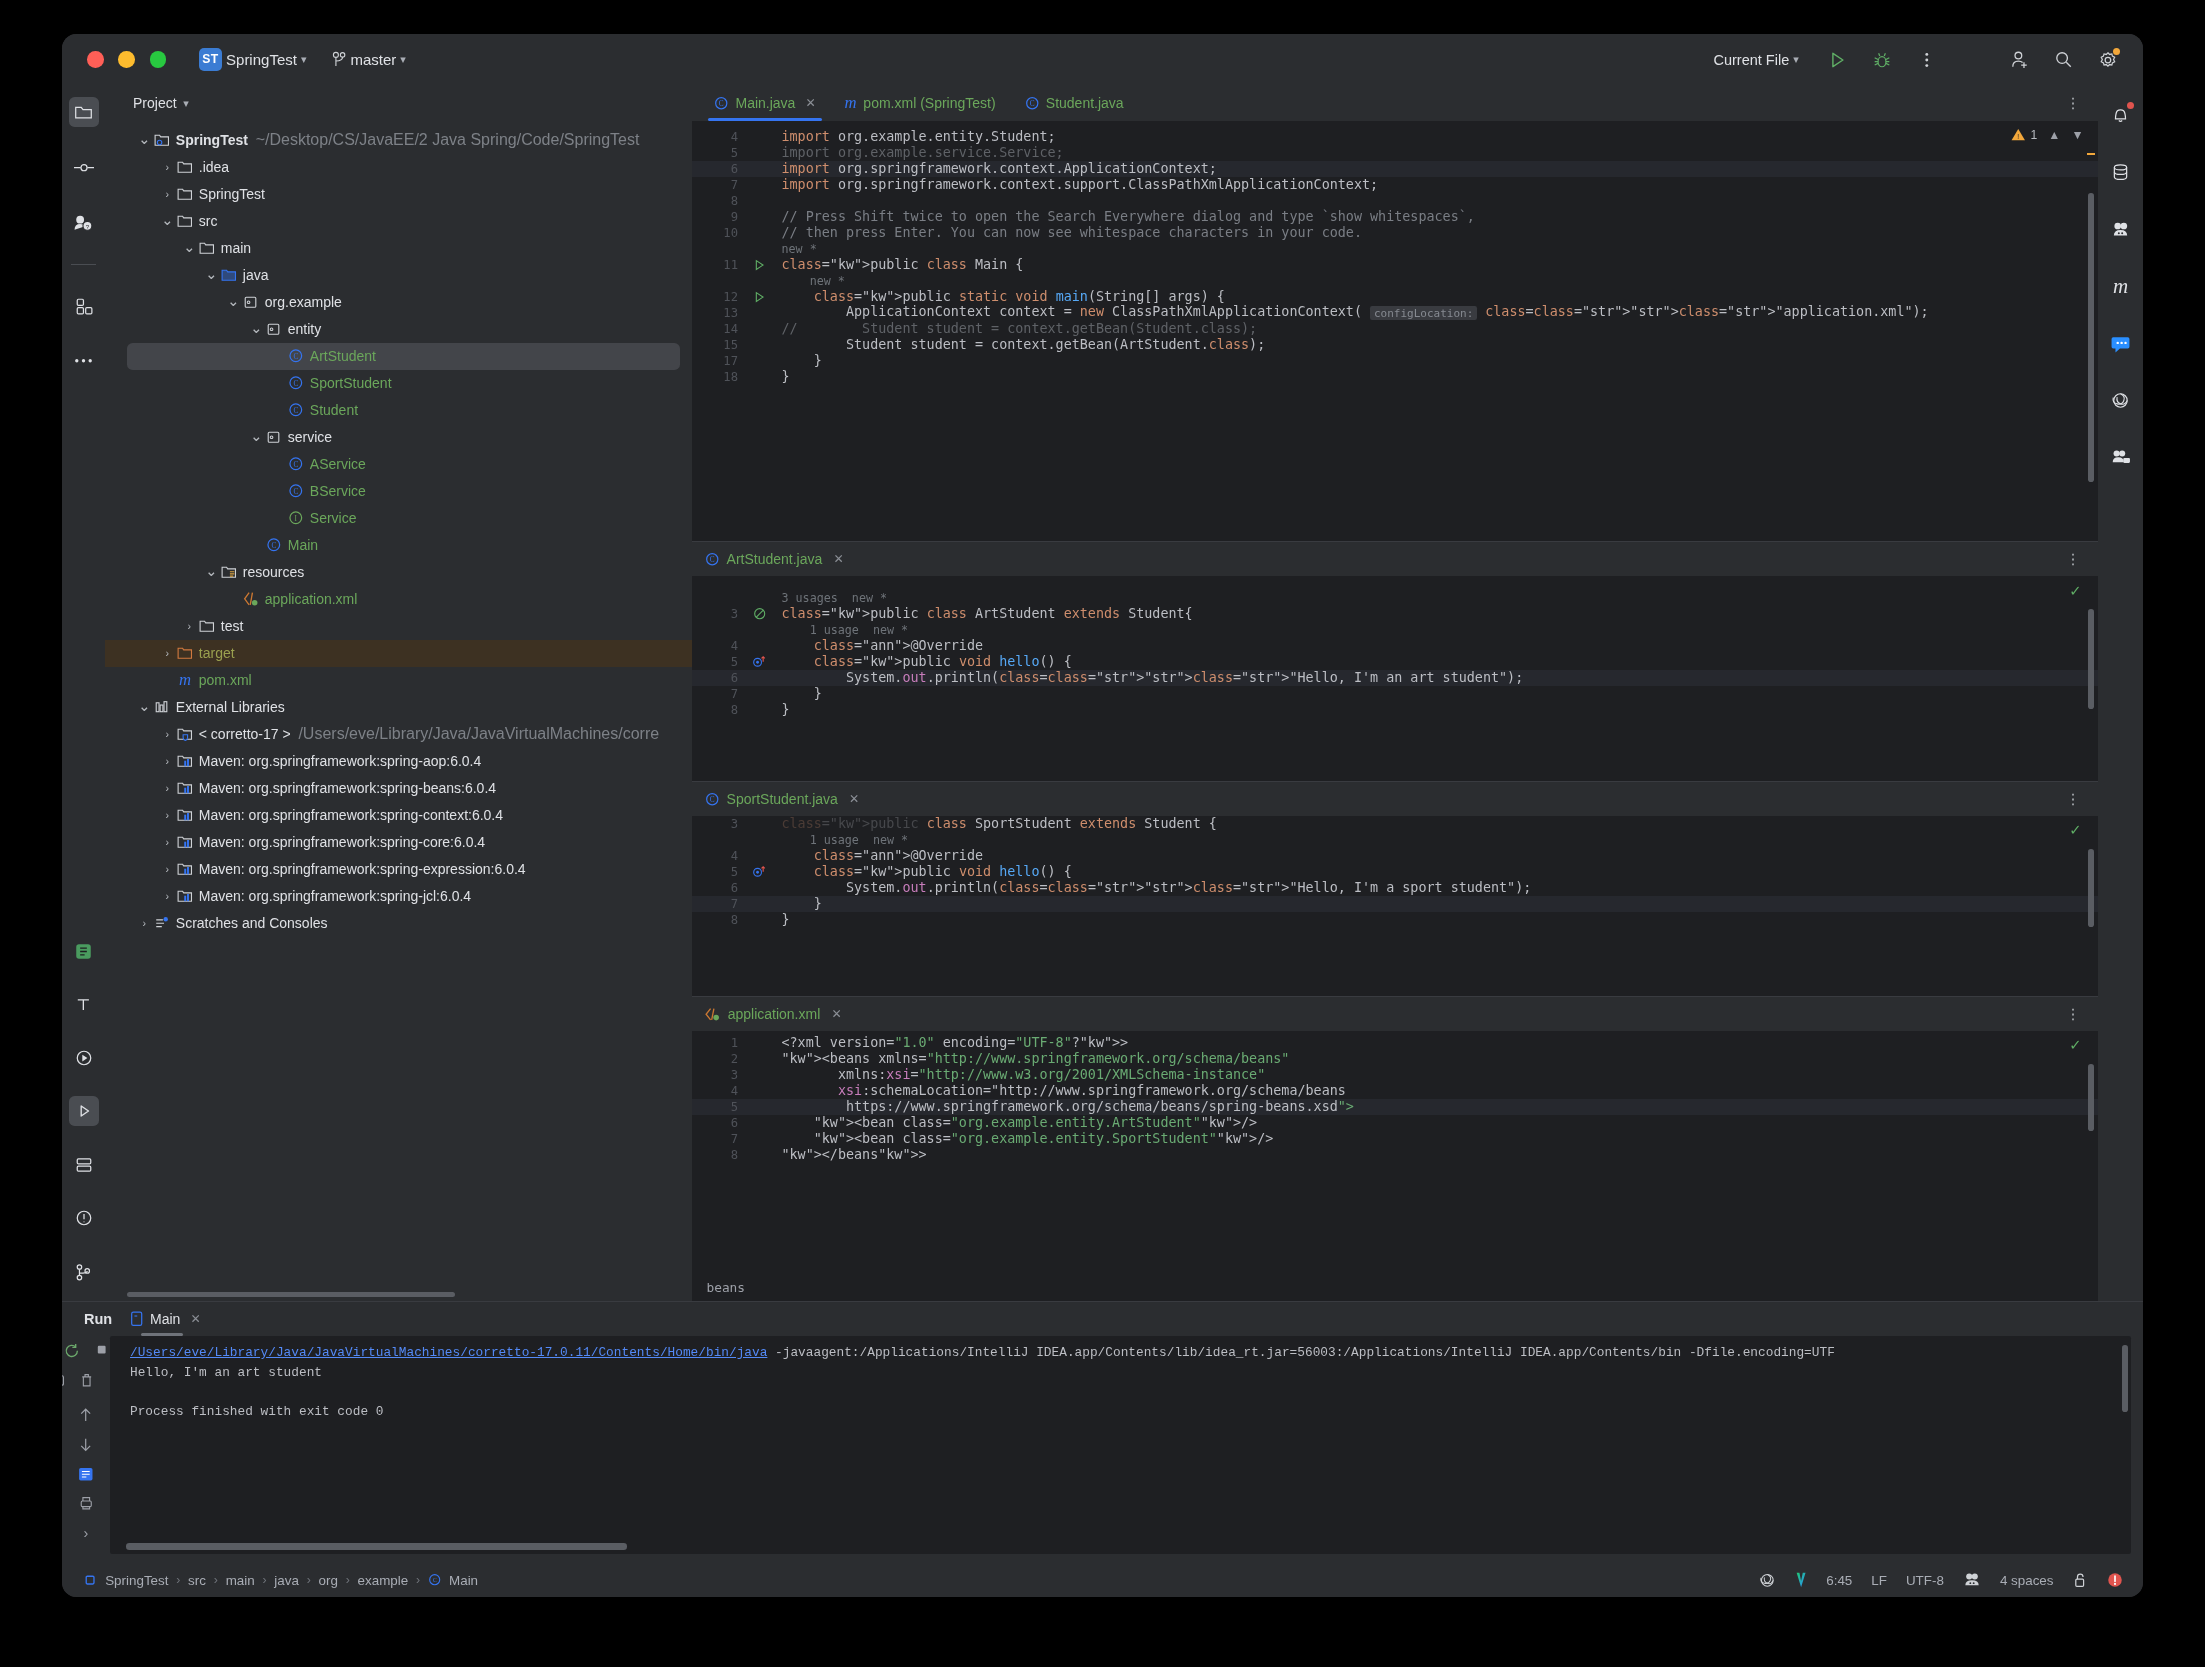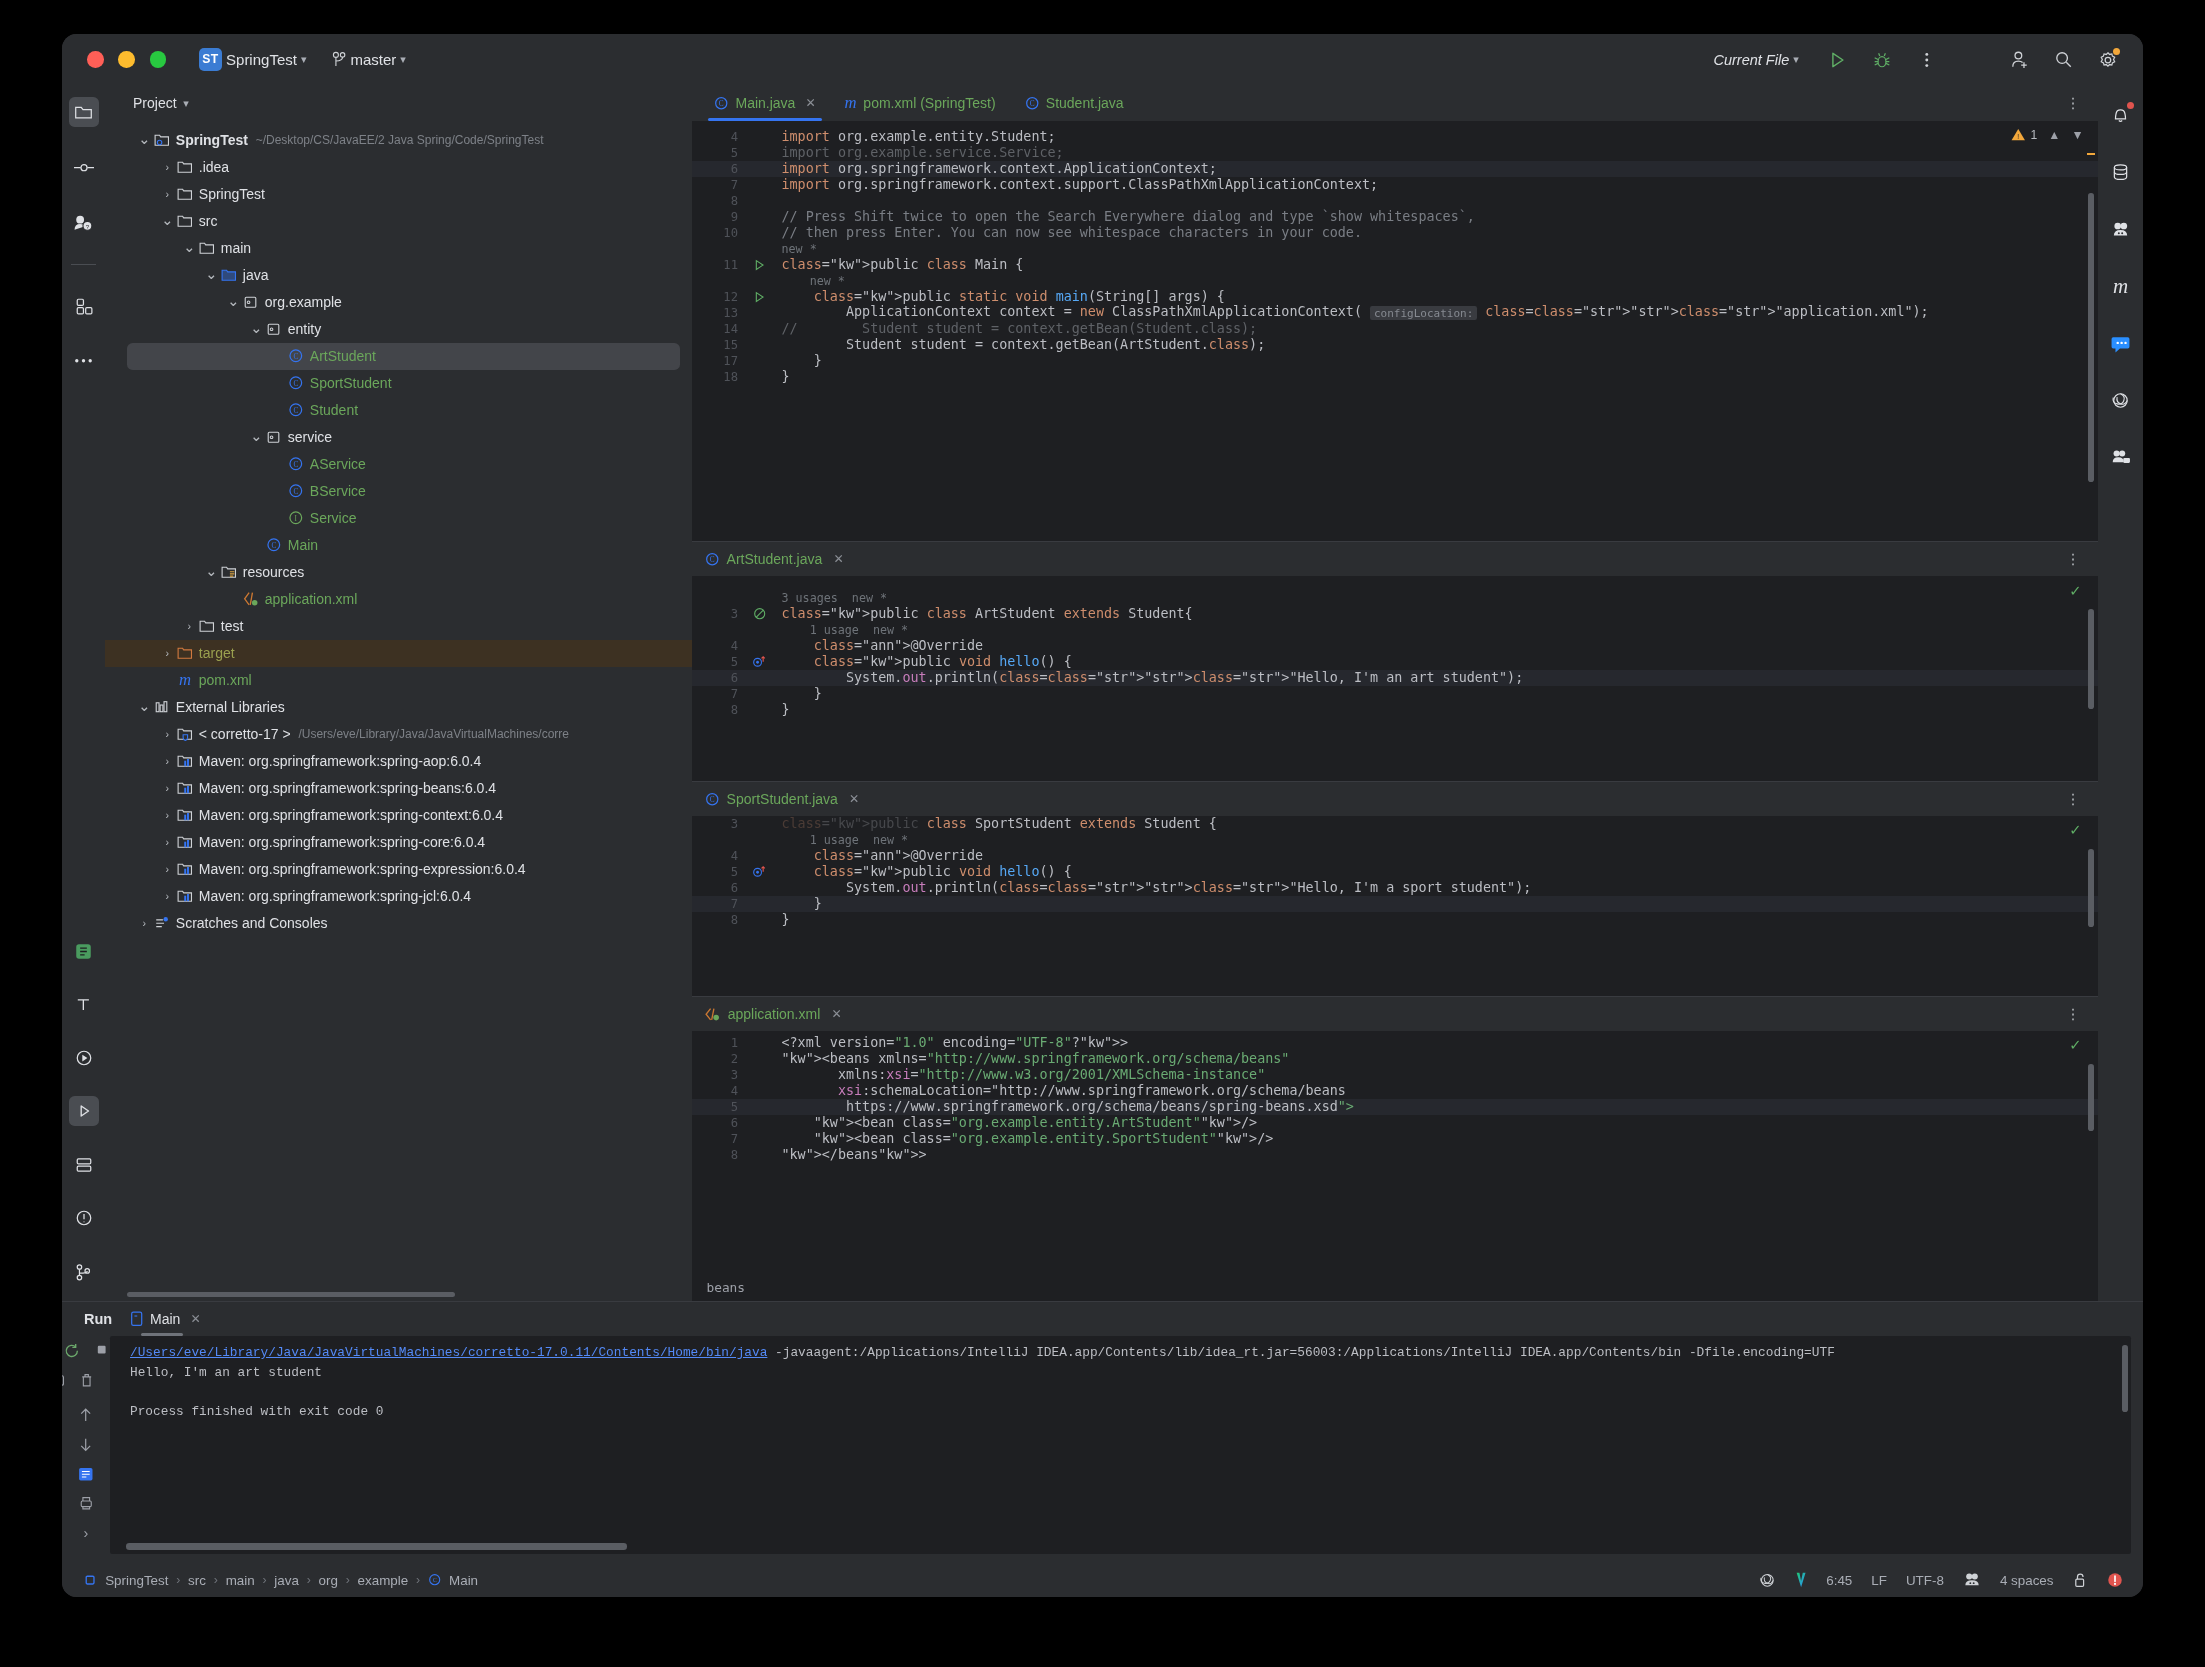--- a/index.html
+++ b/index.html
@@ -8,21 +8,21 @@
 
   
   .titlebar{height:51px;flex:0 0 51px;background:#2b2d30;display:flex;align-items:center;padding:0 22px;position:relative;}
   .traffic{display:flex;gap:14.5px;align-items:center;margin-right:25.6px;margin-left:3.3px;}
   .dot{width:16.7px;height:16.7px;border-radius:50%;}
   .dot.r{background:#ff5f57;} .dot.y{background:#febc2e;} .dot.g{background:#28c840;}
   .projbadge{width:23.4px;height:23.4px;border-radius:5px;background:#3b7cd3;color:#fff;font-size:12.2px;font-weight:bold;display:flex;align-items:center;justify-content:center;letter-spacing:0.3px;}
   .tb-item{display:flex;align-items:center;gap:4px;color:#dfe1e5;font-size:15px;padding:3.3px 6.7px;border-radius:4.5px;cursor:default;}
   .chev{color:#a9adb5;font-size:11px;}
   .tb-right{margin-left:auto;display:flex;align-items:center;gap:19px;}
-  .tb-right .lbl{color:#dfe1e5;font-size:14.5px;font-style:italic;}
+  .tb-right .lbl{color:#dfe1e5;font-size:14.5px;}
   .icobtn{width:25.6px;height:25.6px;display:flex;align-items:center;justify-content:center;border-radius:4.5px;}
   .sep-gap{width:29px;}
 
   
   .body{flex:1;display:flex;min-height:0;}
 
   
   .railL{width:43px;flex:0 0 43px;background:#2b2d30;display:flex;flex-direction:column;align-items:center;padding-top:12.2px;gap:25.6px;}
   .railL .railbtm{margin-top:auto;display:flex;flex-direction:column;align-items:center;gap:23.4px;padding-bottom:14.5px;}
   .rail-ico{width:30px;height:30px;display:flex;align-items:center;justify-content:center;border-radius:5.6px;}
@@ -36,21 +36,21 @@
   .row{height:27px;display:flex;align-items:center;white-space:nowrap;padding-right:5.6px;}
   .row.sel{background:#43454a;border-radius:5.6px;margin:0 12.2px 0 22px;padding-left:0;}
   .row.tgt{background:#3d3122;}
   .arrow{width:14.5px;text-align:center;color:#b6babf;font-size:10.6px;flex:0 0 14.5px;}
   .arrow.empty{visibility:hidden;}
   .ticon{width:21px;flex:0 0 21px;display:flex;align-items:center;justify-content:center;margin-right:3.3px;}
   .tlabel{font-size:14px;}
   .green{color:#6ba75b;}
   .white{color:#dfe1e5;}
   .bold{font-weight:bold;}
-  .muted{color:#7d8187;font-size:12px;margin-left:7.8px;}
+  .muted{color:#7d8187;font-size:16px;margin-left:7.8px;}
   .olive{color:#9aa04f;}
 
   
   .editors{flex:1;display:flex;flex-direction:column;min-width:0;background:#1e1f22;}
   .tabstrip{height:36px;flex:0 0 36px;background:#2b2d30;display:flex;align-items:center;padding-left:7.8px;position:relative;}
   .tab{height:36px;display:flex;align-items:center;gap:6.7px;padding:0 14.5px;font-size:14px;color:#6ba75b;position:relative;}
   .tab.active{color:#6ba75b;}
   .tab.active:after{content:"";position:absolute;left:7.8px;right:7.8px;bottom:0;height:2.8px;background:#3574f0;border-radius:1.7px;}
   .tab .x{color:#8b8f96;font-size:12.2px;margin-left:3.3px;}
   .tabmore{margin-left:auto;color:#b6babf;font-size:14.5px;padding-right:16.7px;letter-spacing:1.1px;}

